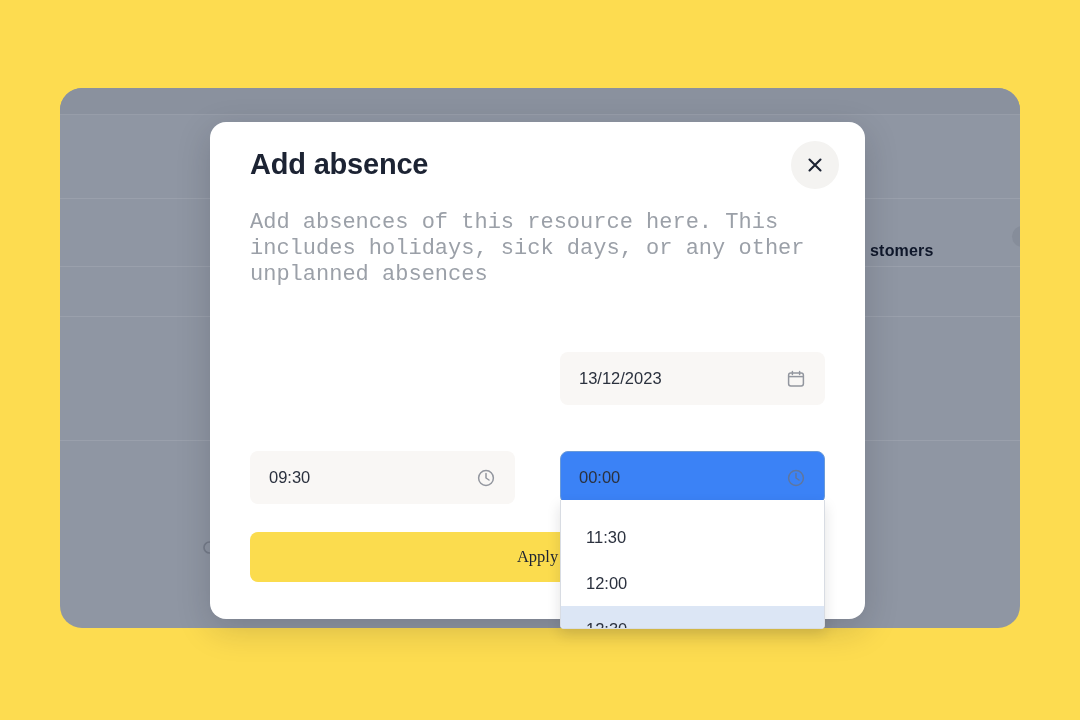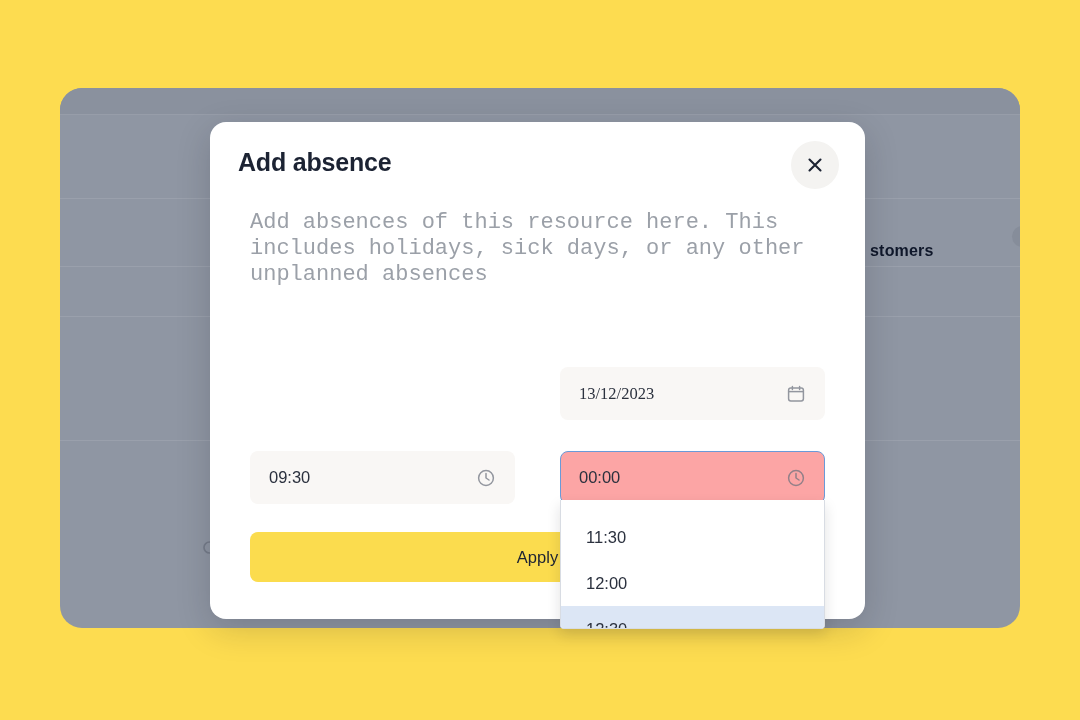--- a/index.html
+++ b/index.html
@@ -138,23 +138,23 @@
     width: 655px;
     height: 497px;
     background: #FFFFFF;
     border-radius: 16px;
     box-shadow: 0 10px 34px rgba(20,24,34,0.18);
     overflow: hidden;
   }
 
   .modal-title {
     position: absolute;
-    left: 28px;
+    left: 40px;
     top: 26px;
-    font-size: 25px;
+    font-size: 29px;
     font-weight: 700;
     color: #1C2333;
     letter-spacing: -0.2px;
   }
 
   .modal-close {
     position: absolute;
     right: 26px;
     top: 19px;
     width: 48px;
@@ -229,48 +229,48 @@
     height: 53px;
     background: #F9F7F5;
     border: 1px solid transparent;
     border-radius: 8px;
     display: flex;
     align-items: center;
     padding: 0 18px;
     cursor: text;
   }
   .field.focused {
-    background: #fca5a5;
+    background: #3b82f6;
     border: 1px solid #6A9AD8;
     justify-content: flex-end;
   }
   .field-value {
     flex: 1;
     font-size: 16.5px;
     color: #2B313E;
   }
   .field-icon { width: 20px; height: 20px; opacity: 0.72; flex: none; }
   .field-icon svg { display: block; }
 
   .field.date-start { left: 40px; top: 245px; }
-  .field.date-end   { left: 350px; top: 245px; font-family: Liberation Serif, serif; }
+  .field.date-end   { left: 350px; top: 230px; }
   .field.time-start { left: 40px; top: 329px; }
   .field.time-end   { left: 350px; top: 329px; }
 
   
   .apply-button {
     position: absolute;
     left: 40px;
     top: 410px;
     width: 575px;
     height: 50px;
     background: #FBDC4E;
     border: none;
     border-radius: 8px;
-    font-family: Liberation Sans, sans-serif;
+    font-family: Liberation Serif, serif;
     font-size: 16.5px;
     color: #1C2333;
     cursor: pointer;
   }
 
   
   .time-dropdown {
     position: absolute;
     left: 560px;
     top: 500px;

